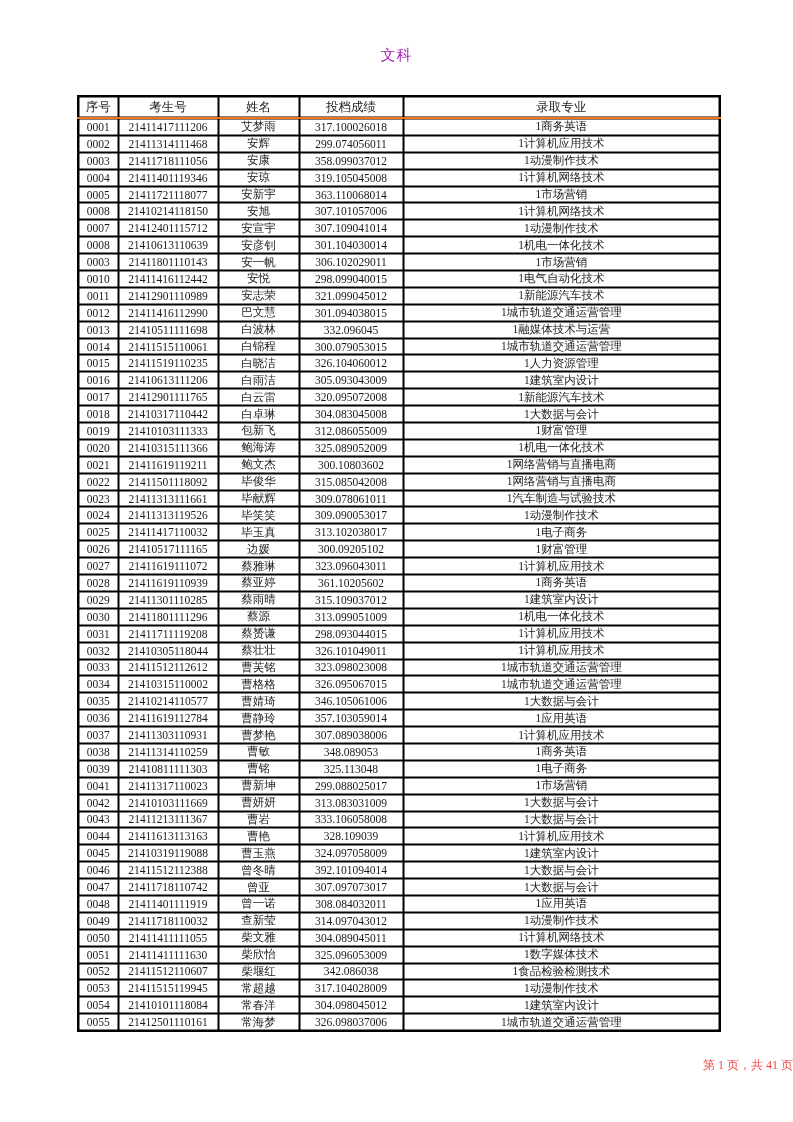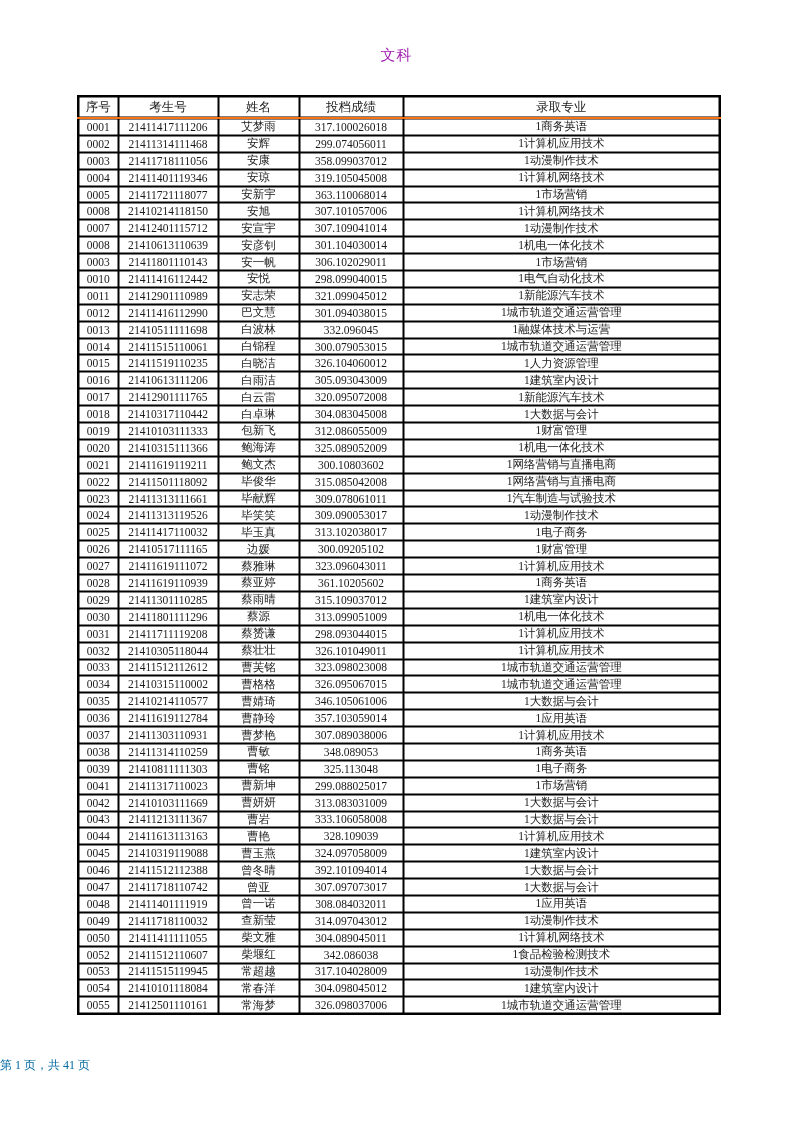--- a/index.html
+++ b/index.html
@@ -58,23 +58,23 @@
   col.c-seq   { width: 40px; }
   col.c-id    { width: 100px; }
   col.c-name  { width: 81px; }
   col.c-score { width: 104px; }
   col.c-major { width: 317px; }
   .doc-footer {
     position: absolute;
     top: 1057px;
     left: 0;
     width: 100%;
-    text-align: left;
+    text-align: right;
     font-size: 12px;
-    color: #0369a1;
+    color: #ef4444;
   }
 </style>
 </head>
 <body>
 
 <div class="page">
   <div class="doc-title">文科</div>
 
   <table class="roster">
     <colgroup>
@@ -431,20 +431,27 @@
           <td>1动漫制作技术</td>
         </tr>
         <tr>
           <td>0050</td>
           <td>21411411111055</td>
           <td>柴文雅</td>
           <td>304.089045011</td>
           <td>1计算机网络技术</td>
         </tr>
         <tr>
+          <td>0051</td>
+          <td>21411411111630</td>
+          <td>柴欣怡</td>
+          <td>325.096053009</td>
+          <td>1数字媒体技术</td>
+        </tr>
+        <tr>
           <td>0052</td>
           <td>21411512110607</td>
           <td>柴堰红</td>
           <td>342.086038</td>
           <td>1食品检验检测技术</td>
         </tr>
         <tr>
           <td>0053</td>
           <td>21411515119945</td>
           <td>常超越</td>

